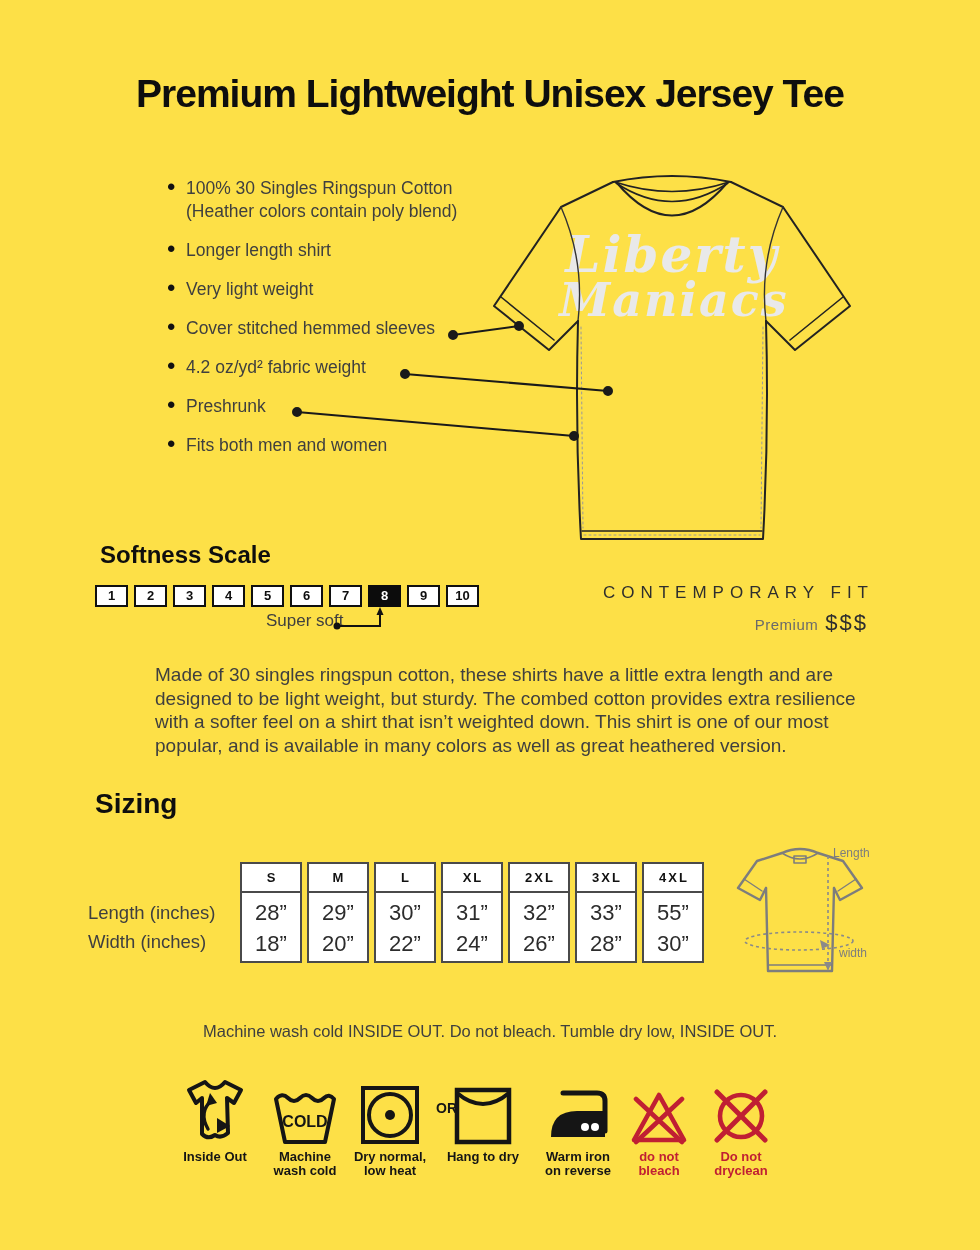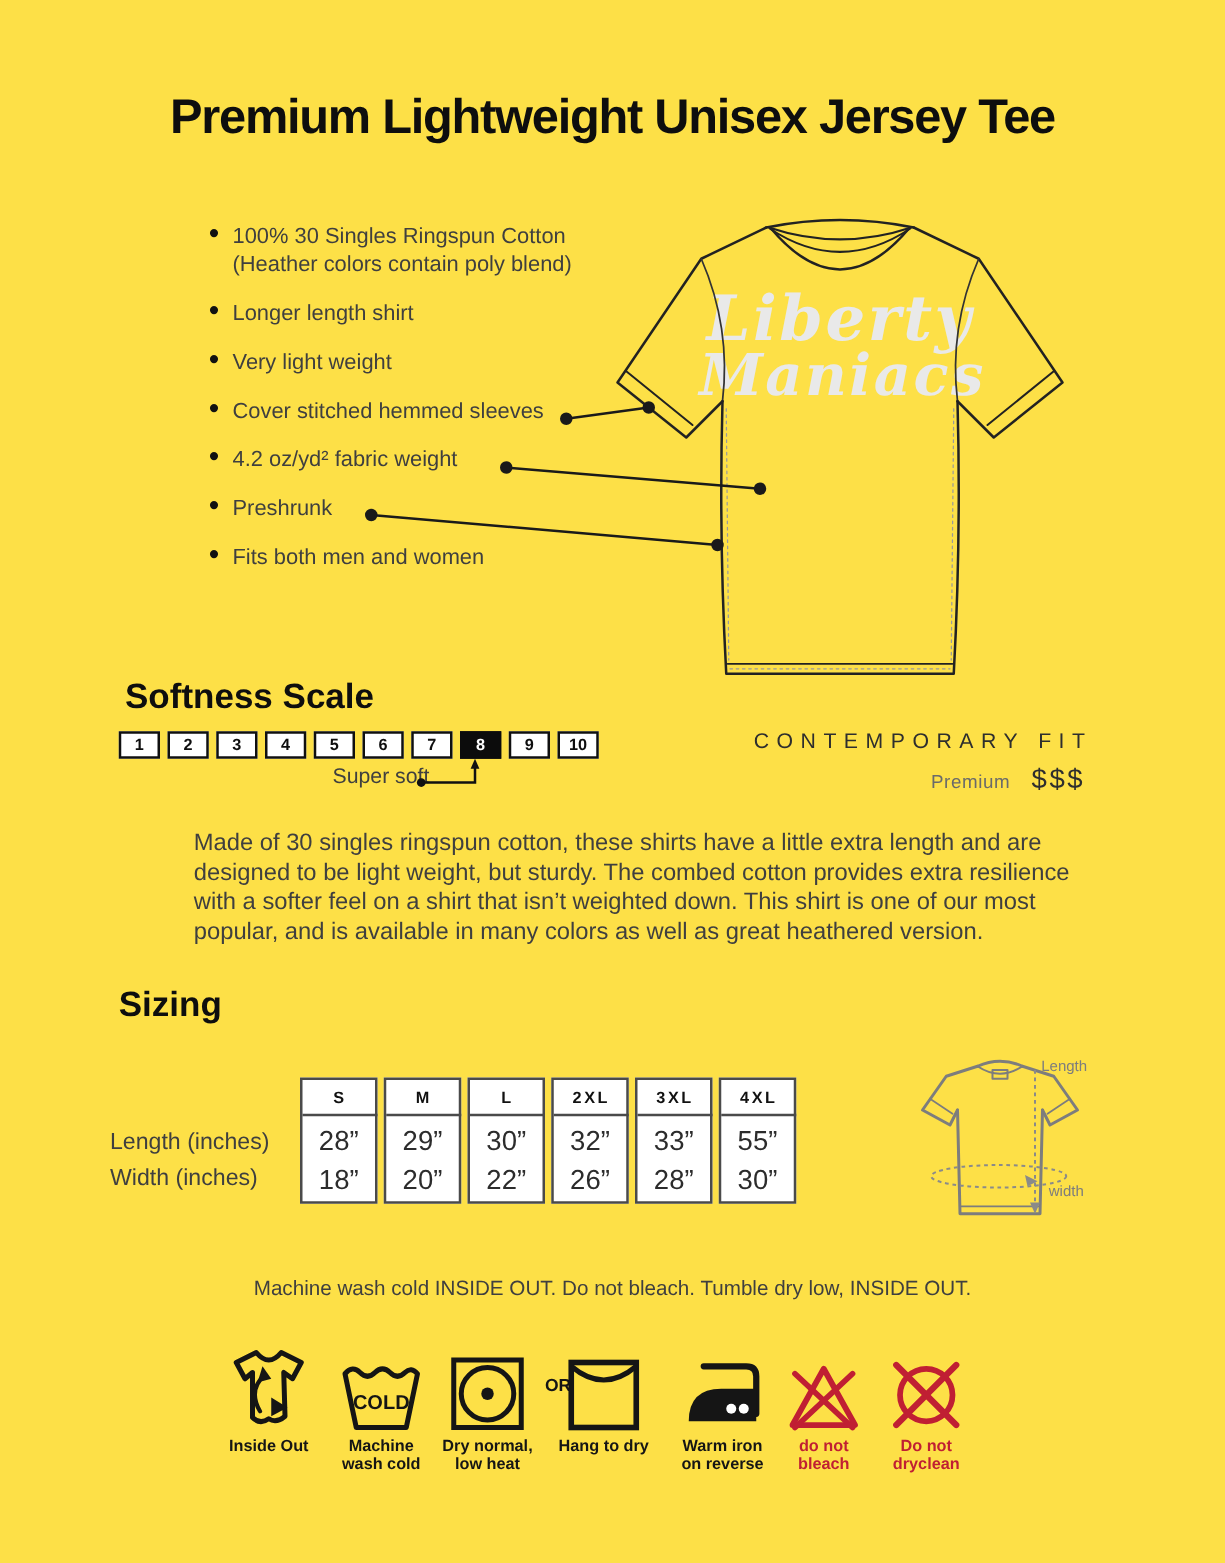--- a/index.html
+++ b/index.html
@@ -22,33 +22,33 @@
     margin-bottom:16px;white-space:pre-line;}
   .features li::before{content:"\2022";position:absolute;left:-19px;top:-2px;
     font-size:24px;color:#111;}
 
   
   .tee-svg{position:absolute;left:0;top:160px;width:980px;height:400px;}
   .wm-text{font-family:"DejaVu Serif",serif;font-style:italic;font-weight:bold;
     fill:var(--wm);letter-spacing:2px;}
 
   
-  .softness-heading{position:absolute;left:100px;top:541px;font-size:28px;font-weight:bold;
+  .softness-heading{position:absolute;left:100px;top:541px;font-size:24px;font-weight:bold;
     letter-spacing:0px;color:#0e0e0e;}
   .scale{position:absolute;left:95px;top:585px;display:flex;gap:6px;}
   .scale .box{width:33px;height:22px;border:2px solid #101010;background:#fff;
     font-size:13px;font-weight:bold;text-align:center;line-height:18px;color:#0e0e0e;}
   .scale .box.sel{background:#0c0c0c;color:#fff;border-color:#0c0c0c;}
   .softness-note{position:absolute;left:266px;top:611px;font-size:17px;color:var(--body);}
   .softness-arrow{position:absolute;left:332px;top:606px;}
 
   
   .fit-label{position:absolute;right:112px;top:583px;font-size:17px;letter-spacing:6px;
     margin-right:-6px;color:#2e2e2e;white-space:nowrap;}
-  .fit-row{position:absolute;right:112px;top:610px;display:flex;align-items:baseline;gap:17px;}
+  .fit-row{position:absolute;right:112px;top:610px;display:flex;align-items:baseline;gap:7px;}
   .fit-tier{font-size:15px;color:#6a6a6a;letter-spacing:0.5px;}
   .fit-price{font-size:22px;color:#2e2e2e;letter-spacing:2px;}
 
   .description{position:absolute;left:155px;top:663px;width:712px;font-size:19px;
     line-height:23.5px;color:var(--body);}
 
   
   .sizing-heading{position:absolute;left:95px;top:788px;font-size:28px;font-weight:bold;color:#0e0e0e;}
   .rowlabel{position:absolute;left:88px;font-size:18.5px;color:var(--body);white-space:nowrap;}
   .rowlabel.len{top:902px;} .rowlabel.wid{top:931px;}
@@ -184,20 +184,27 @@
         </div>
     </div>
     <div class="size-col">
       <div class="hdr">L</div>
       <div class="vals">
           <div>30”</div>
         <div>22”</div>
         </div>
     </div>
     <div class="size-col">
+      <div class="hdr">XL</div>
+      <div class="vals">
+          <div>31”</div>
+        <div>24”</div>
+        </div>
+    </div>
+    <div class="size-col">
       <div class="hdr">2XL</div>
       <div class="vals">
           <div>32”</div>
         <div>26”</div>
         </div>
     </div>
     <div class="size-col">
       <div class="hdr">3XL</div>
       <div class="vals">
           <div>33”</div>

